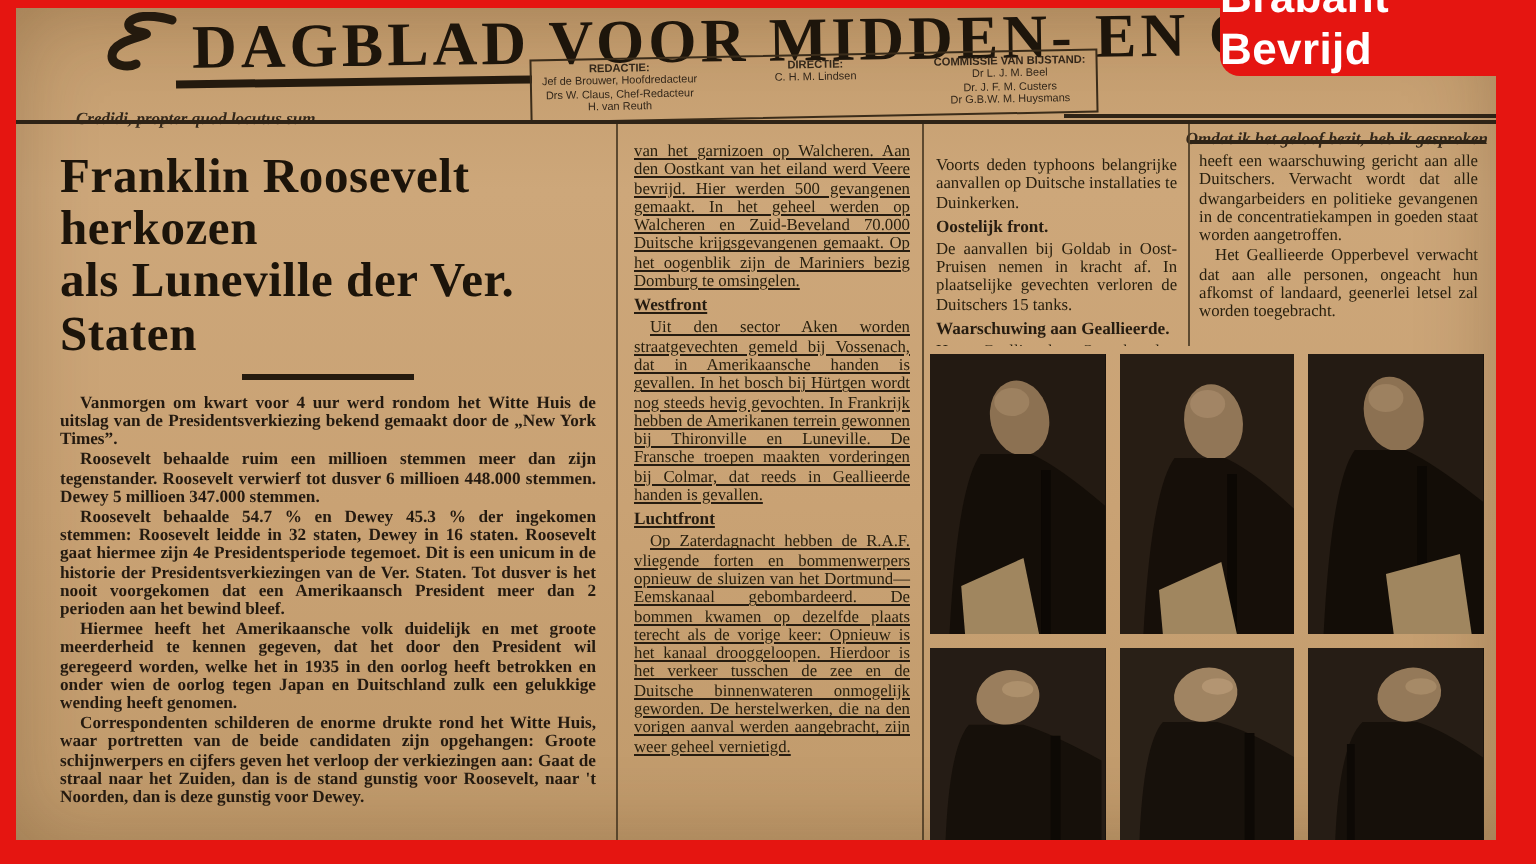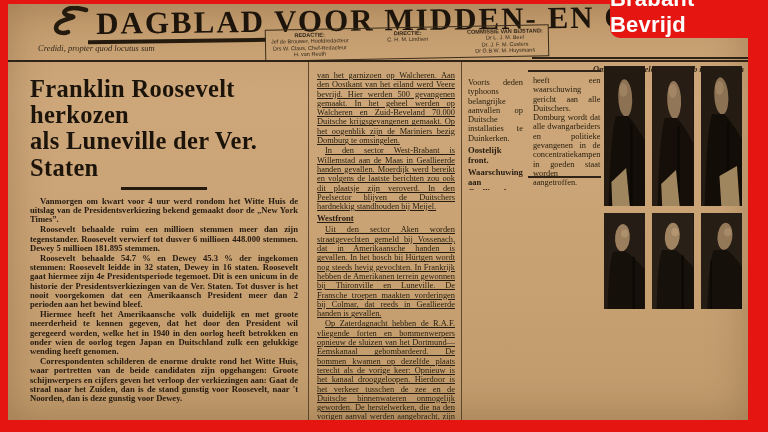--- a/index.html
+++ b/index.html
@@ -20,42 +20,42 @@
   .mast-title{position:absolute;left:88px;top:-2px;white-space:nowrap;color:#1d150b;
          font-weight:bold;font-size:31px;letter-spacing:2px;transform:rotate(-.7deg);}
   .rule-thick{position:absolute;left:80px;top:35px;width:178px;height:4px;background:#241a0e;
          transform:rotate(-.8deg);}
   .staff-box{position:absolute;left:257px;top:23px;width:272px;border:1px solid #3a2c1a;
          display:flex;justify-content:space-between;align-items:flex-start;
          padding:2px 5px 3px;transform:rotate(-1.1deg);
          font-family:"Liberation Sans",sans-serif;font-size:5.5px;line-height:6.3px;
          text-align:center;color:#33271a;}
   .staff-box b{display:block;font-size:5.6px;}
-  .motto-left{position:absolute;left:30px;top:39px;font-style:italic;font-weight:normal;
+  .motto-left{position:absolute;left:30px;top:50px;font-style:italic;font-weight:bold;
          font-size:8.5px;color:#33271a;}
   .motto-right{position:absolute;right:4px;top:40px;font-style:italic;font-weight:bold;
          font-size:8.5px;color:#33271a;margin-top:20px;}
   .rule-right{position:absolute;right:0;top:53px;width:216px;height:2px;background:#2e2316;}
   .rule-full{position:absolute;left:0;right:0;top:56px;height:2px;background:#2e2316;}
   
   .main{position:absolute;left:0;right:0;top:58px;bottom:0;display:flex;overflow:hidden;}
   .vdiv{width:1px;background:#4a3923;opacity:.85;}
   .col1{width:300px;box-sizing:border-box;padding:14px 10px 16px 22px;}
   .headline{font-size:24.5px;line-height:1.07;font-weight:bold;color:#1c140a;
          letter-spacing:.3px;}
   .head-underline{width:86px;height:3px;background:#241a0e;margin:6px auto 7px;}
   .col1 p{margin:0 0 1px;font-size:8.6px;line-height:9.2px;text-align:justify;
          text-indent:10px;font-weight:bold;color:#241a10;}
   .col2{width:152px;box-sizing:border-box;padding:9px 6px 0 8px;text-decoration:underline;}
   .bodycol p{margin:0 0 1px;font-size:8.4px;line-height:9.3px;text-align:justify;
          text-indent:8px;color:#29200f;}
   .bodycol p.noindent{text-indent:0;}
   .subhead-r{text-align:left;font-weight:bold;font-size:8.6px;margin:2px 2px 2px 0;}
   .subhead-l{font-weight:bold;font-size:8.6px;margin:2px 0;}
-  .rightsec{width:283px;display:flex;flex-direction:row;}
+  .rightsec{width:283px;display:flex;flex-direction:column;}
   .textrow{display:flex;height:128px;overflow:hidden;}
   .col3{width:132px;box-sizing:border-box;padding:16px 5px 0 6px;}
   .col4{width:149px;box-sizing:border-box;margin-top:8px;margin-right:2px;
         border-top:2px solid #2e2316;border-bottom:2px solid #2e2316;
         padding:4px 4px 5px 5px;height:108px;}
   .spaced{word-spacing:9px;}
   
   .photos{margin-top:4px;padding:0 3px 0 3px;display:grid;
           grid-template-columns:repeat(3,1fr);grid-template-rows:140px 96px;gap:7px;}
   .photo{background:#211810;overflow:hidden;position:relative;
@@ -104,50 +104,52 @@
 
   <div class="main">
 
     <div class="col1">
       <div class="headline">
         <div>Franklin Roosevelt herkozen</div>
         <div>als Luneville der Ver. Staten</div>
       </div>
       <div class="head-underline"></div>
       <p>Vanmorgen om kwart voor 4 uur werd rondom het Witte Huis de uitslag van de Presidentsverkiezing bekend gemaakt door de „New York Times”.</p>
-      <p>Roosevelt behaalde ruim een millioen stemmen meer dan zijn tegenstander. Roosevelt verwierf tot dusver 6 millioen 448.000 stemmen. Dewey 5 millioen 181.895 stemmen.</p>
+      <p>Roosevelt behaalde ruim een millioen stemmen meer dan zijn tegenstander. Roosevelt verwierf tot dusver 6 millioen 448.000 stemmen. Dewey 5 millioen 347.000 stemmen.</p>
       <p>Roosevelt behaalde 54.7 % en Dewey 45.3 % der ingekomen stemmen: Roosevelt leidde in 32 staten, Dewey in 16 staten. Roosevelt gaat hiermee zijn 4e Presidentsperiode tegemoet. Dit is een unicum in de historie der Presidentsverkiezingen van de Ver. Staten. Tot dusver is het nooit voorgekomen dat een Amerikaansch President meer dan 2 perioden aan het bewind bleef.</p>
-      <p>Hiermee heeft het Amerikaansche volk duidelijk en met groote meerderheid te kennen gegeven, dat het door den President wil geregeerd worden, welke het in 1940 in den oorlog heeft betrokken en onder wien de oorlog tegen Japan en Duitschland zulk een gelukkige wending heeft genomen.</p>
+      <p>Hiermee heeft het Amerikaansche volk duidelijk en met groote meerderheid te kennen gegeven, dat het door den President wil geregeerd worden, welke het in 1935 in den oorlog heeft betrokken en onder wien de oorlog tegen Japan en Duitschland zulk een gelukkige wending heeft genomen.</p>
       <p>Correspondenten schilderen de enorme drukte rond het Witte Huis, waar portretten van de beide candidaten zijn opgehangen: Groote schijnwerpers en cijfers geven het verloop der verkiezingen aan: Gaat de straal naar het Zuiden, dan is de stand gunstig voor Roosevelt, naar 't Noorden, dan is deze gunstig voor Dewey.</p>
 
     </div>
 
     <div class="vdiv"></div>
 
     <div class="col2 bodycol">
       <p class="noindent">van het garnizoen op Walcheren. Aan den Oostkant van het eiland werd Veere bevrijd. Hier werden 500 gevangenen gemaakt. In het geheel werden op Walcheren en Zuid-Beveland 70.000 Duitsche krijgsgevangenen gemaakt. Op het oogenblik zijn de Mariniers bezig Domburg te omsingelen.</p>
-      <p>In den sector West-Brabant is Willemstad aan de Maas in Geallieerde handen gevallen. Moerdijk werd bereikt en volgens de laatste berichten zou ook dit plaatsje zijn veroverd. In den Peelsector blijven de Duitschers hardnekkig standhouden bij Meijel.</p>
       <div class="subhead-r">Westfront</div>
       <p>Uit den sector Aken worden straatgevechten gemeld bij Vossenach, dat in Amerikaansche handen is gevallen. In het bosch bij Hürtgen wordt nog steeds hevig gevochten. In Frankrijk hebben de Amerikanen terrein gewonnen bij Thironville en Luneville. De Fransche troepen maakten vorderingen bij Colmar, dat reeds in Geallieerde handen is gevallen.</p>
+      <div class="subhead-r">Luchtfront</div>
       <p>Op Zaterdagnacht hebben de R.A.F. vliegende forten en bommenwerpers opnieuw de sluizen van het Dortmund—Eemskanaal gebombardeerd. De bommen kwamen op dezelfde plaats terecht als de vorige keer: Opnieuw is het kanaal drooggeloopen. Hierdoor is het verkeer tusschen de zee en de Duitsche binnenwateren onmogelijk geworden. De herstelwerken, die na den vorigen aanval werden aangebracht, zijn weer geheel vernietigd.</p>
     </div>
 
     <div class="vdiv"></div>
 
     <div class="rightsec">
       <div class="textrow">
         <div class="col3 bodycol">
           <p class="noindent">Voorts deden typhoons belangrijke aanvallen op Duitsche installaties te Duinkerken.</p>
           <div class="subhead-r">Oostelijk front.</div>
+          <p class="noindent">De aanvallen bij Goldab in Oost-Pruisen nemen in kracht af. In plaatselijke gevechten verloren de Duitschers 15 tanks.</p>
           <div class="subhead-l">Waarschuwing aan Geallieerde.</div>
           <p class="noindent spaced">Het Geallieerde Opperbevel</p>
         </div>
         <div class="vdiv"></div>
         <div class="col4 bodycol">
-          <p class="noindent">heeft een waarschuwing gericht aan alle Duitschers. Domburg wordt dat alle dwangarbeiders en politieke gevangenen in de concentratiekampen in goeden staat worden aangetroffen.</p>
+          <p class="noindent">heeft een waarschuwing gericht aan alle Duitschers. Verwacht wordt dat alle dwangarbeiders en politieke gevangenen in de concentratiekampen in goeden staat worden aangetroffen.</p>
+          <p>Het Geallieerde Opperbevel verwacht dat aan alle personen, ongeacht hun afkomst of landaard, geenerlei letsel zal worden toegebracht.</p>
         </div>
       </div>
 
       <div class="photos">
         <div class="photo">
           <svg viewBox="0 0 90 140" preserveAspectRatio="none">
             <rect width="90" height="140" fill="#231a12"></rect>
             <ellipse cx="46" cy="32" rx="15" ry="19" fill="#8c7152" transform="rotate(-14 46 32)"></ellipse>
             <ellipse cx="42" cy="24" rx="9" ry="7" fill="#9d8160"></ellipse>
             <path d="M26 50 Q14 66 10 140 L90 140 L90 76 Q66 56 52 50 Z" fill="#140e08"></path>

